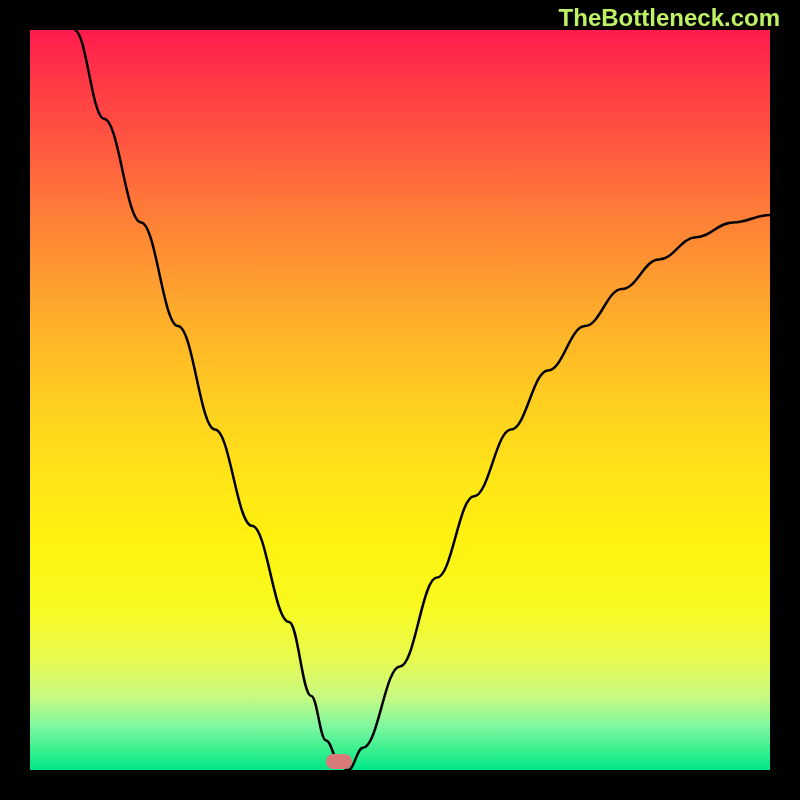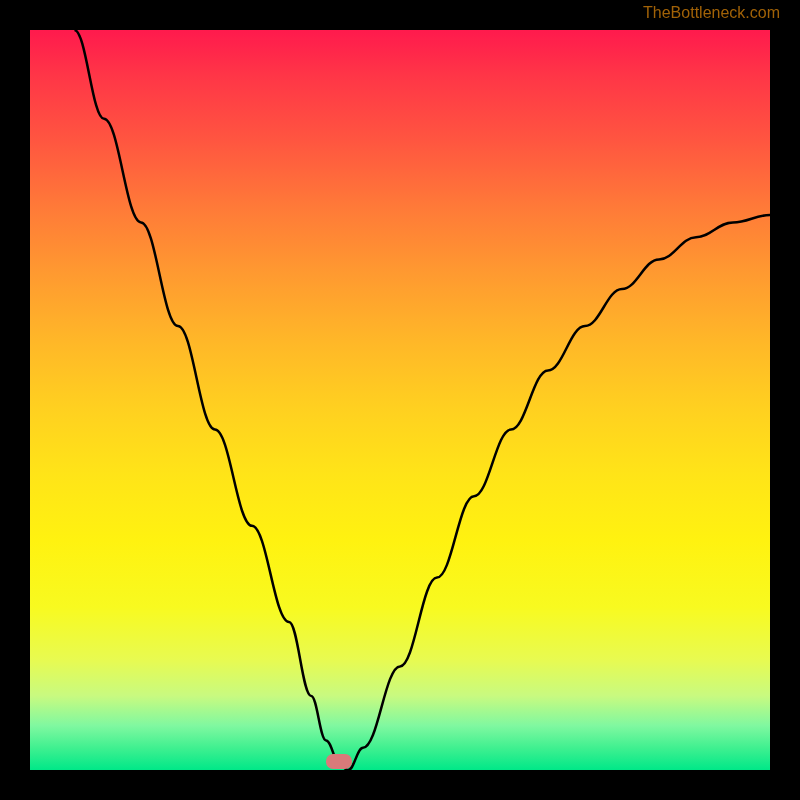--- a/index.html
+++ b/index.html
@@ -8,23 +8,23 @@
     width: 800px;
     height: 800px;
     background: #000;
     position: relative;
     font-family: Arial, sans-serif;
   }
   .watermark {
     position: absolute;
     top: 4px;
     right: 20px;
-    color: #a16207;
-    font-size: 16px;
-    font-weight: 400;
+    color: #bef264;
+    font-size: 24px;
+    font-weight: 700;
     z-index: 10;
   }
   .chart-area {
     position: absolute;
     left: 30px;
     top: 30px;
     width: 740px;
     height: 740px;
     background: linear-gradient(to bottom,
       #ff1a4d 0%,

